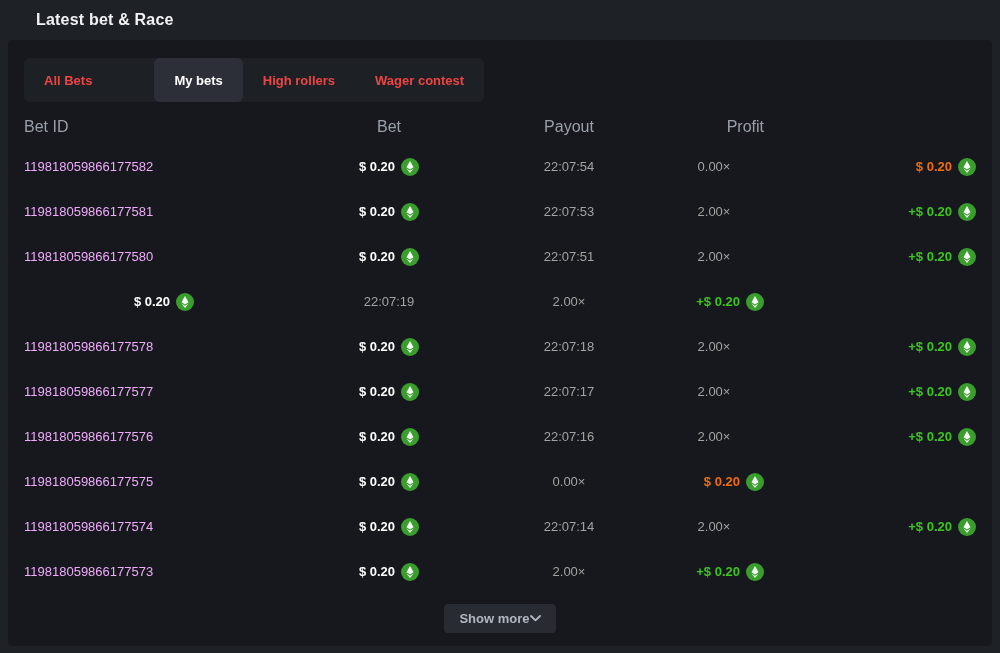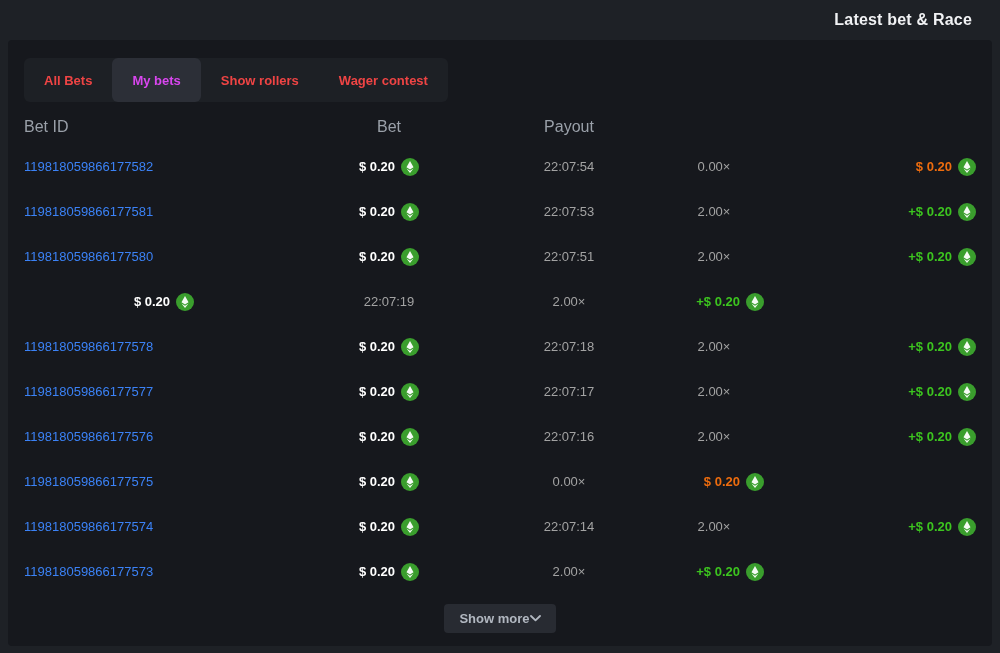--- a/index.html
+++ b/index.html
@@ -12,22 +12,21 @@
   body{
     width:1000px;height:653px;
     background:#1e2126;
     font-family:"Liberation Sans","DejaVu Sans",sans-serif;
     overflow:hidden;
     -webkit-font-smoothing:antialiased;
   }
   .title-bar{
     height:40px;
     display:flex;align-items:center;
-    padding:0 28px;
-    justify-content:flex-end;
+    padding:0 36px;
   }
   .page-title{
     margin:0;
     font-size:16px;font-weight:700;
     color:#f1f2f4;
     letter-spacing:.2px;
   }
   .panel{
     margin:0 8px;
     height:606px;
@@ -48,42 +47,43 @@
     border:none;
     color:#ef4444;
     font-size:13px;font-weight:600;
     font-family:inherit;
     border-radius:6px;
     cursor:pointer;
     white-space:nowrap;
   }
   .tab.active{
     background:#2c2f37;
-    color:#d946ef;
+    color:#ffffff;
     font-weight:700;
+    margin-left:42px;
   }
   .table{margin-top:8px;}
   .thead,.tr{
     display:grid;
     grid-template-columns:280px 170px 190px 100px 1fr;
     align-items:center;
   }
   .thead{
     height:34px;
     color:#9aa0a9;
     font-size:16px;
   }
   .tr{
     height:45px;
     font-size:13px;
   }
   .th-betid{text-align:left;}
   .th-bet,.th-time,.th-payout{text-align:center;}
   .th-profit{text-align:right;}
-  .c-betid{color:#3b82f6;cursor:pointer;}
+  .c-betid{color:#f0abfc;cursor:pointer;}
   .c-bet{
     display:flex;justify-content:center;align-items:center;gap:6px;
     color:#ffffff;font-weight:700;
   }
   .c-time,.c-payout{text-align:center;color:#a3a3a3;}
   .c-profit{
     display:flex;justify-content:flex-end;align-items:center;gap:6px;
     font-weight:700;
   }
   .c-profit.positive .amount{color:var(--positive);}
@@ -116,32 +116,33 @@
 
   <div class="panel">
     <div class="tabs">
         <button class="tab">
     <span>All Bets</span>
   </button>
         <button class="tab active">
     <span>My bets</span>
   </button>
         <button class="tab">
-    <span>Show rollers</span>
+    <span>High rollers</span>
   </button>
         <button class="tab">
     <span>Wager contest</span>
   </button>
       </div>
 
     <div class="table">
       <div class="thead">
         <div class="th th-betid">Bet ID</div>
         <div class="th th-bet">Bet</div>
         <div class="th th-payout">Payout</div>
+        <div class="th th-profit">Profit</div>
       </div>
       <div class="tbody">
           <div class="tr">
     <div class="td c-betid">119818059866177582</div>
     <div class="td c-bet">
       <span class="amount">$ 0.20</span>
       <span class="coin">
         <svg width="18" height="18" viewBox="0 0 18 18">
           <circle cx="9" cy="9" r="9" fill="var(--coin,#3a9e2d)"></circle>
           <path d="M9 3.1 L12.5 9.2 L9 11.4 L5.5 9.2 Z" fill="#ffffff" opacity="0.95"></path>

